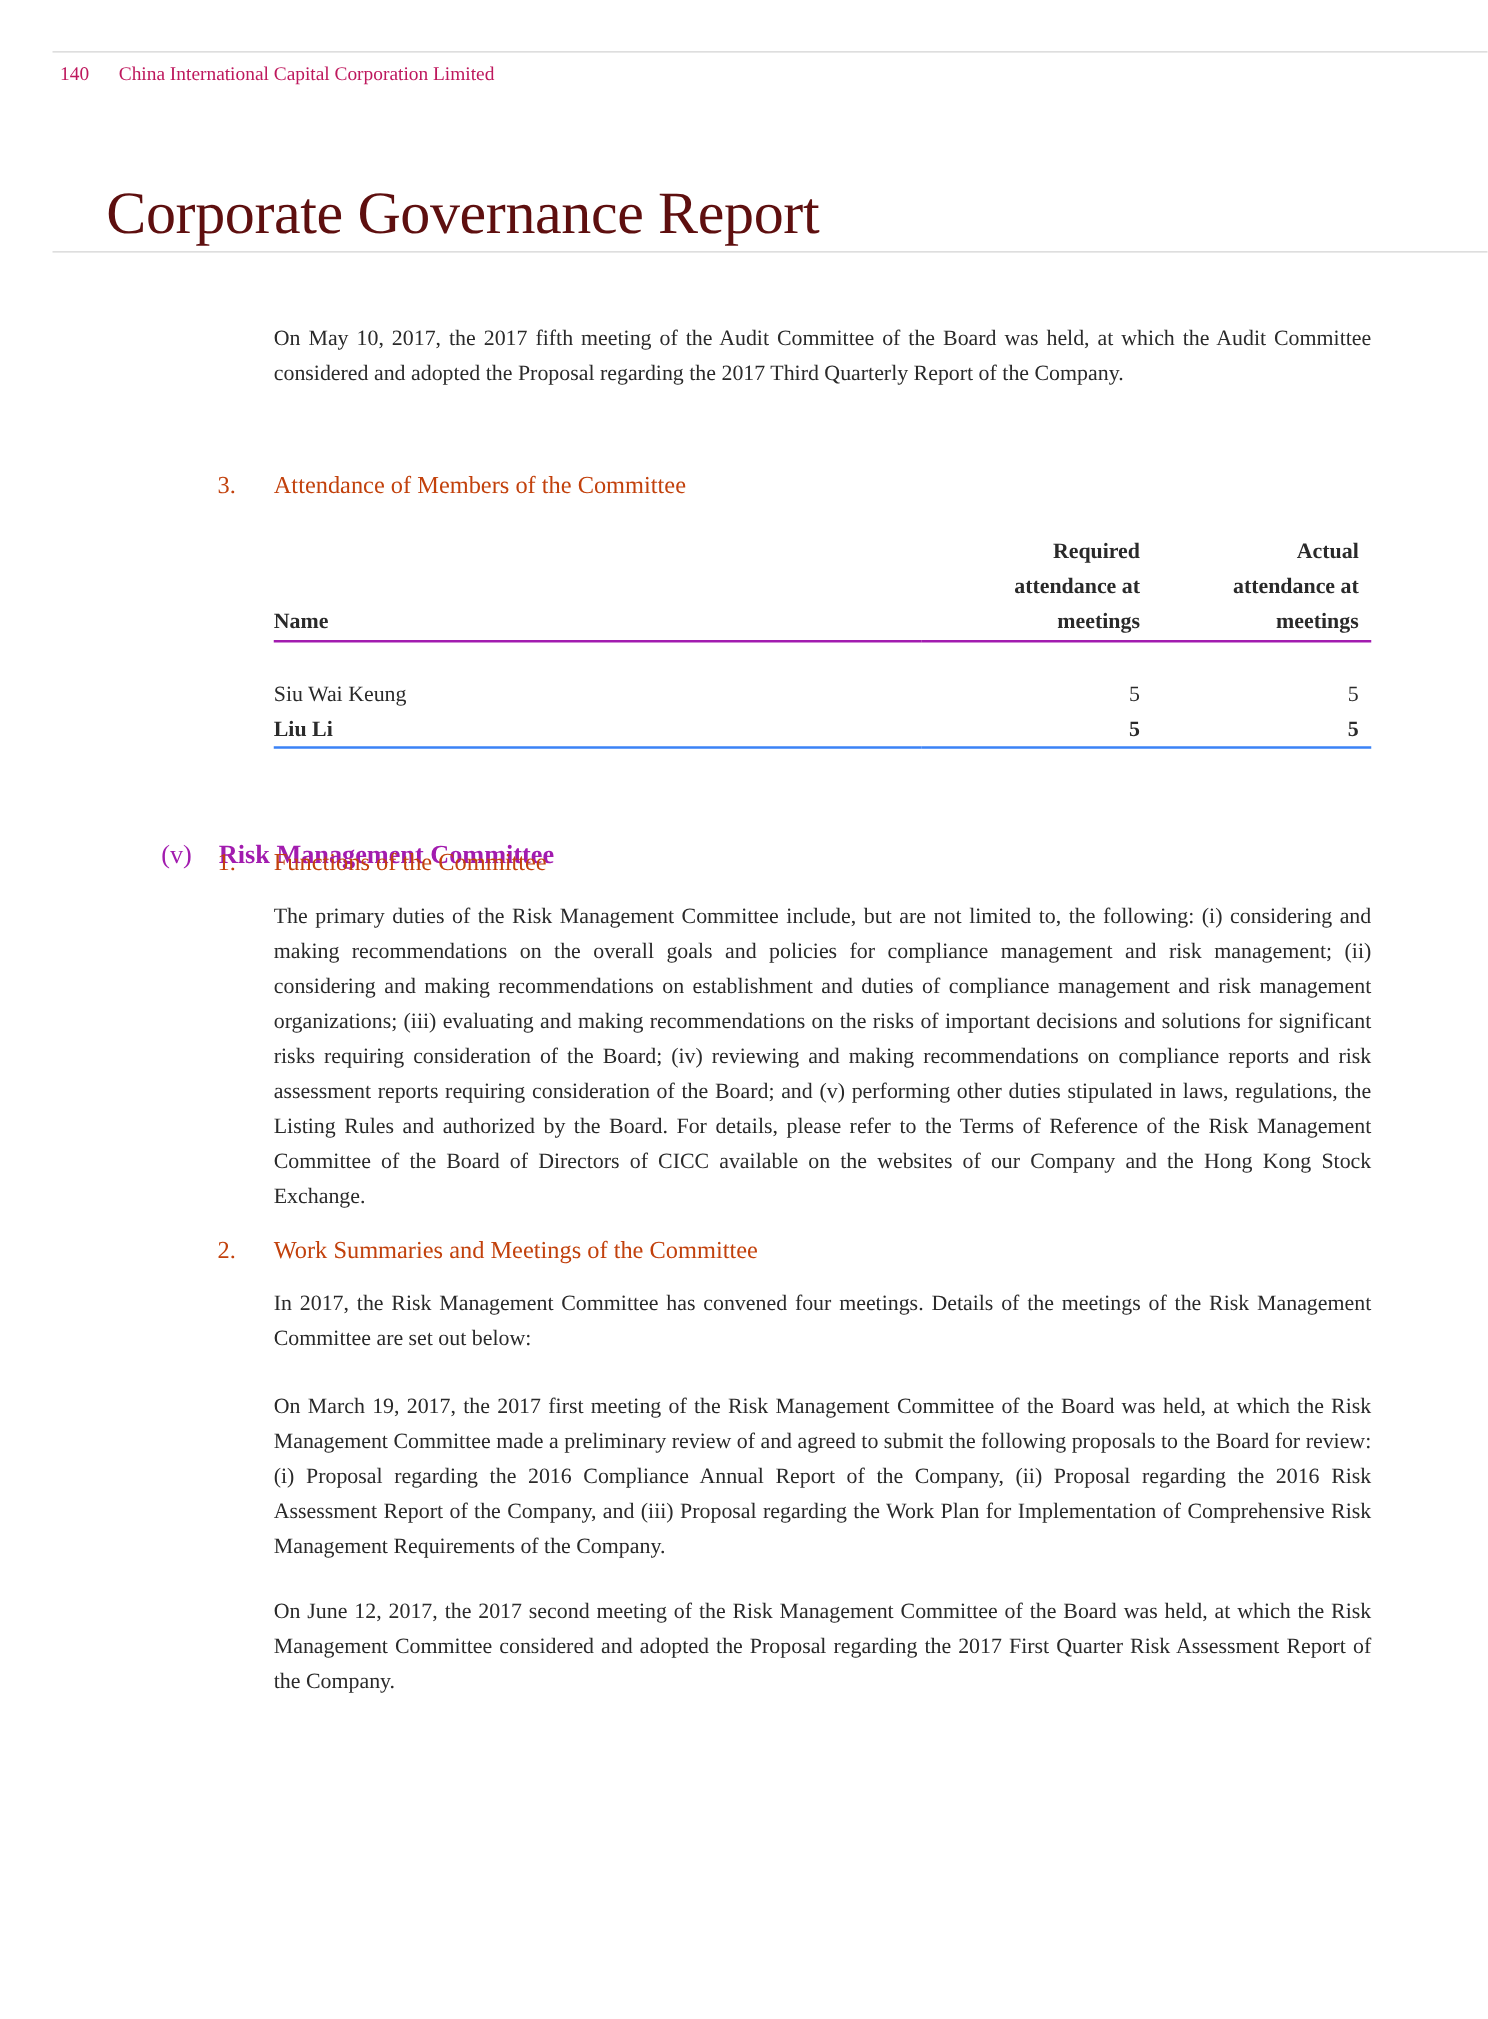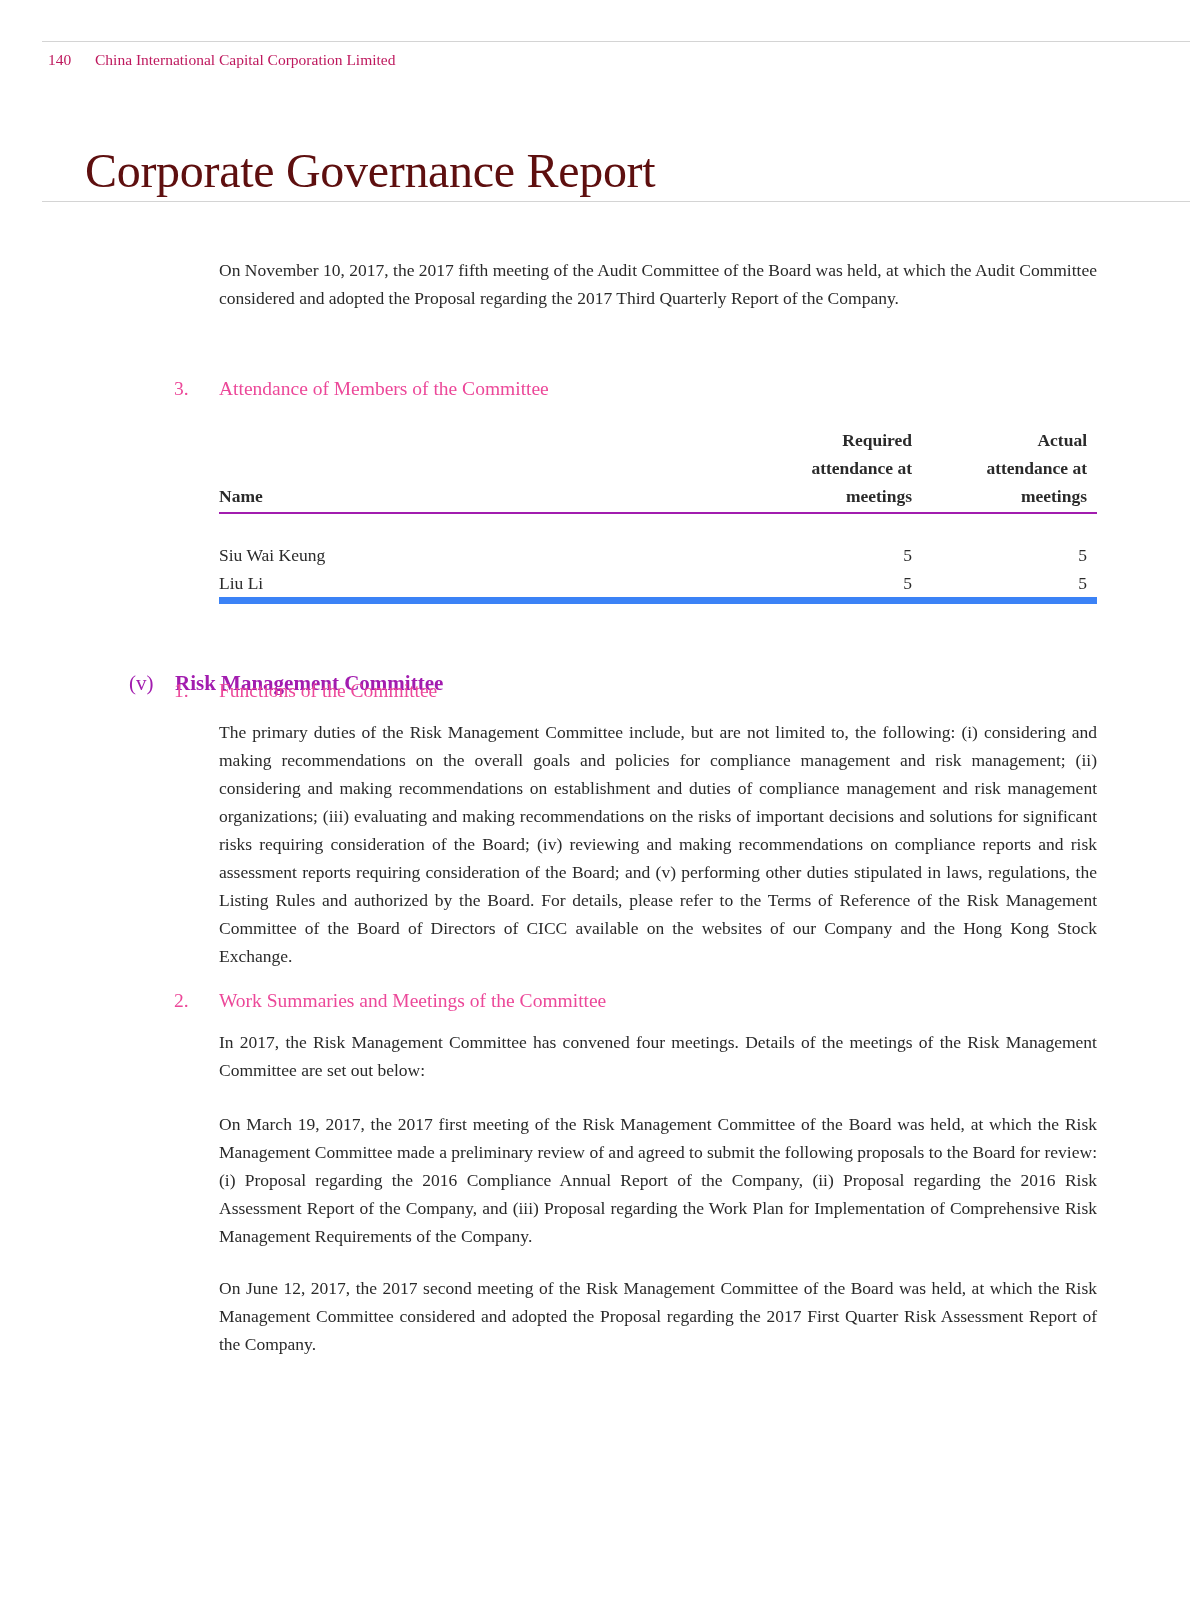--- a/index.html
+++ b/index.html
@@ -5,47 +5,47 @@
   html, body { margin: 0; padding: 0; background: #ffffff; }
   body {
     width: 1190px; height: 1615px; position: relative; overflow: hidden;
     font-family: "Liberation Serif", "DejaVu Serif", serif; color: #2a2a2a;
   }
   .rule { position: absolute; left: 42px; right: 0; height: 1px; background: #d4d4d4; }
   .running-head { position: absolute; top: 51px; left: 48px; font-size: 15.5px; color: #be185d; }
   .running-head .pg { display: inline-block; width: 47px; }
   .page-title { position: absolute; top: 143px; left: 85px; font-size: 48px; color: #5e0f0f; font-weight: normal; margin: 0; letter-spacing: -0.3px; }
   .body-text { position: absolute; left: 219px; width: 878px; font-size: 17.5px; line-height: 28px; text-align: justify; color: #2a2a2a; }
-  .sub-heading { position: absolute; left: 174px; font-size: 19.5px; color: #ec4899; }
+  .sub-heading { position: absolute; left: 174px; font-size: 19.5px; color: #c2410c; }
   .sub-heading .num { display: inline-block; width: 45px; }
   .sec-heading { position: absolute; left: 129px; font-size: 21px; color: #a21caf; font-weight: bold; margin-top: 31px; }
   .sec-heading .num { display: inline-block; width: 46px; font-weight: normal; }
   table.att { position: absolute; left: 219px; top: 426px; width: 878px; border-collapse: collapse; font-size: 17.5px; color: #2a2a2a; }
   table.att th { font-weight: bold; vertical-align: bottom; line-height: 28px; padding: 0 0 2px 0; border-bottom: 2px solid #a21caf; }
   table.att th.name { text-align: left; }
   table.att th.num { text-align: right; }
   table.att td { line-height: 27.5px; padding: 0; }
   table.att td.num { text-align: right; }
   table.att tr.spacer td { height: 28px; }
-  table.att tr.last td { border-bottom: 7px solid #3b82f6; }
+  table.att tr.last td { border-bottom: 2px solid #3b82f6; font-weight: bold; }
   .col-req { width: 175px; }
   .col-act { width: 175px; }
 </style>
 </head>
 <body>
 
 <div class="rule" style="top:41px;"></div>
 <div class="running-head">
   <span class="pg">140</span><span>China International Capital Corporation Limited</span>
 </div>
 
 <h1 class="page-title">Corporate Governance Report</h1>
 <div class="rule" style="top:201px;"></div>
 
-<p class="body-text" style="top:256px; margin:0;">On November 10, 2017, the 2017 fifth meeting of the Audit Committee of the Board was held, at which the Audit Committee considered and adopted the Proposal regarding the 2017 Third Quarterly Report of the Company.</p>
+<p class="body-text" style="top:256px; margin:0;">On May 10, 2017, the 2017 fifth meeting of the Audit Committee of the Board was held, at which the Audit Committee considered and adopted the Proposal regarding the 2017 Third Quarterly Report of the Company.</p>
 
 <div class="sub-heading" style="top:378px;">
   <span class="num">3.</span><span>Attendance of Members of the Committee</span>
 </div>
 
 <table class="att">
   <thead>
     <tr>
       <th class="name">Name</th>
       <th class="num col-req">

